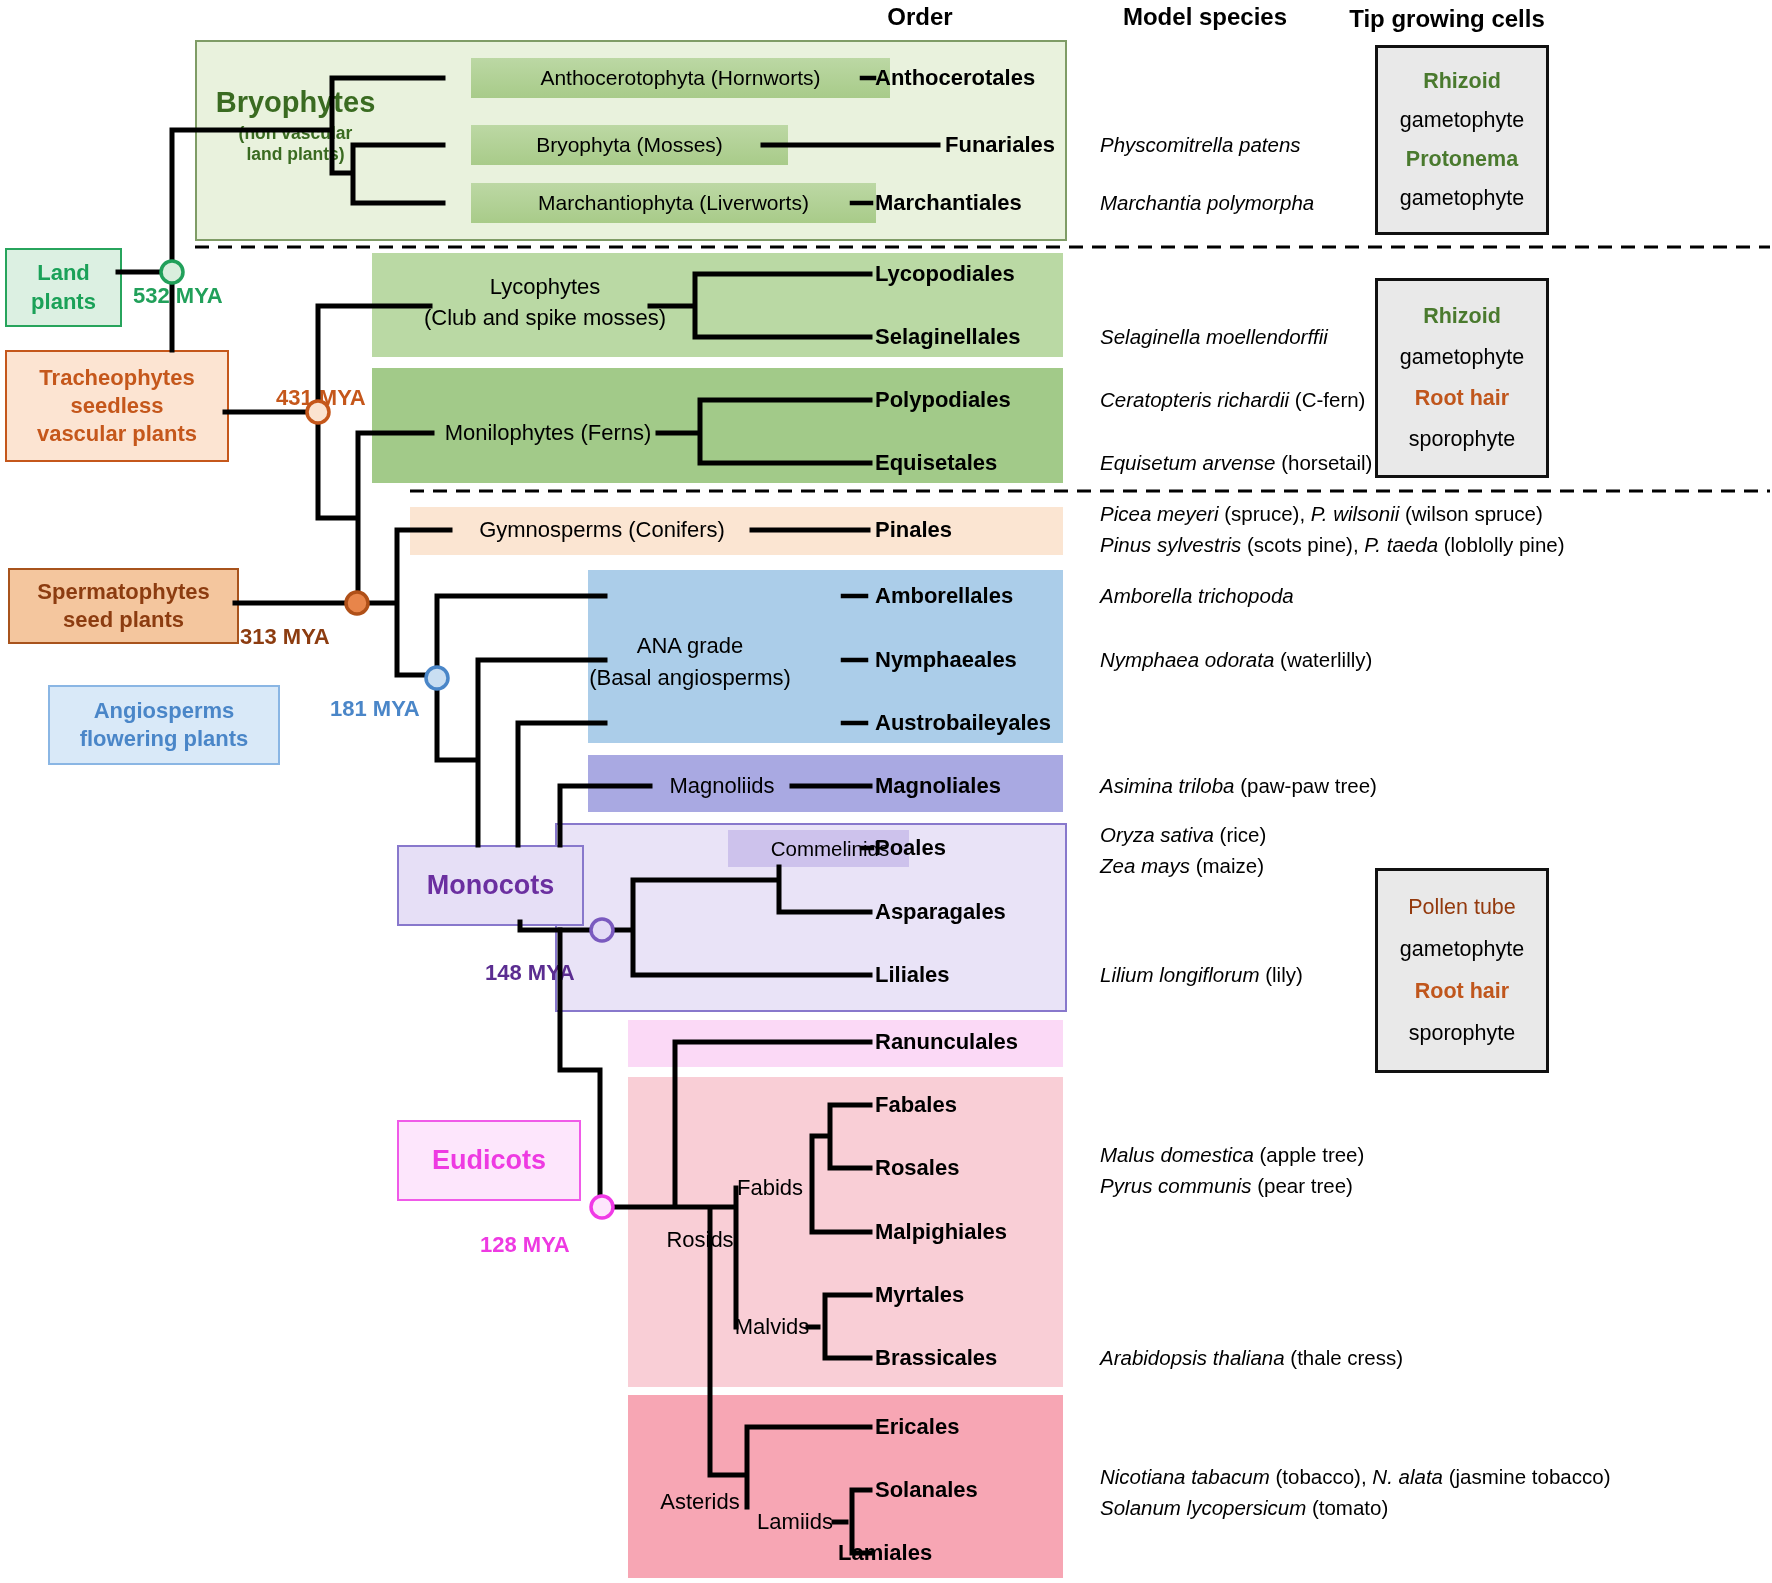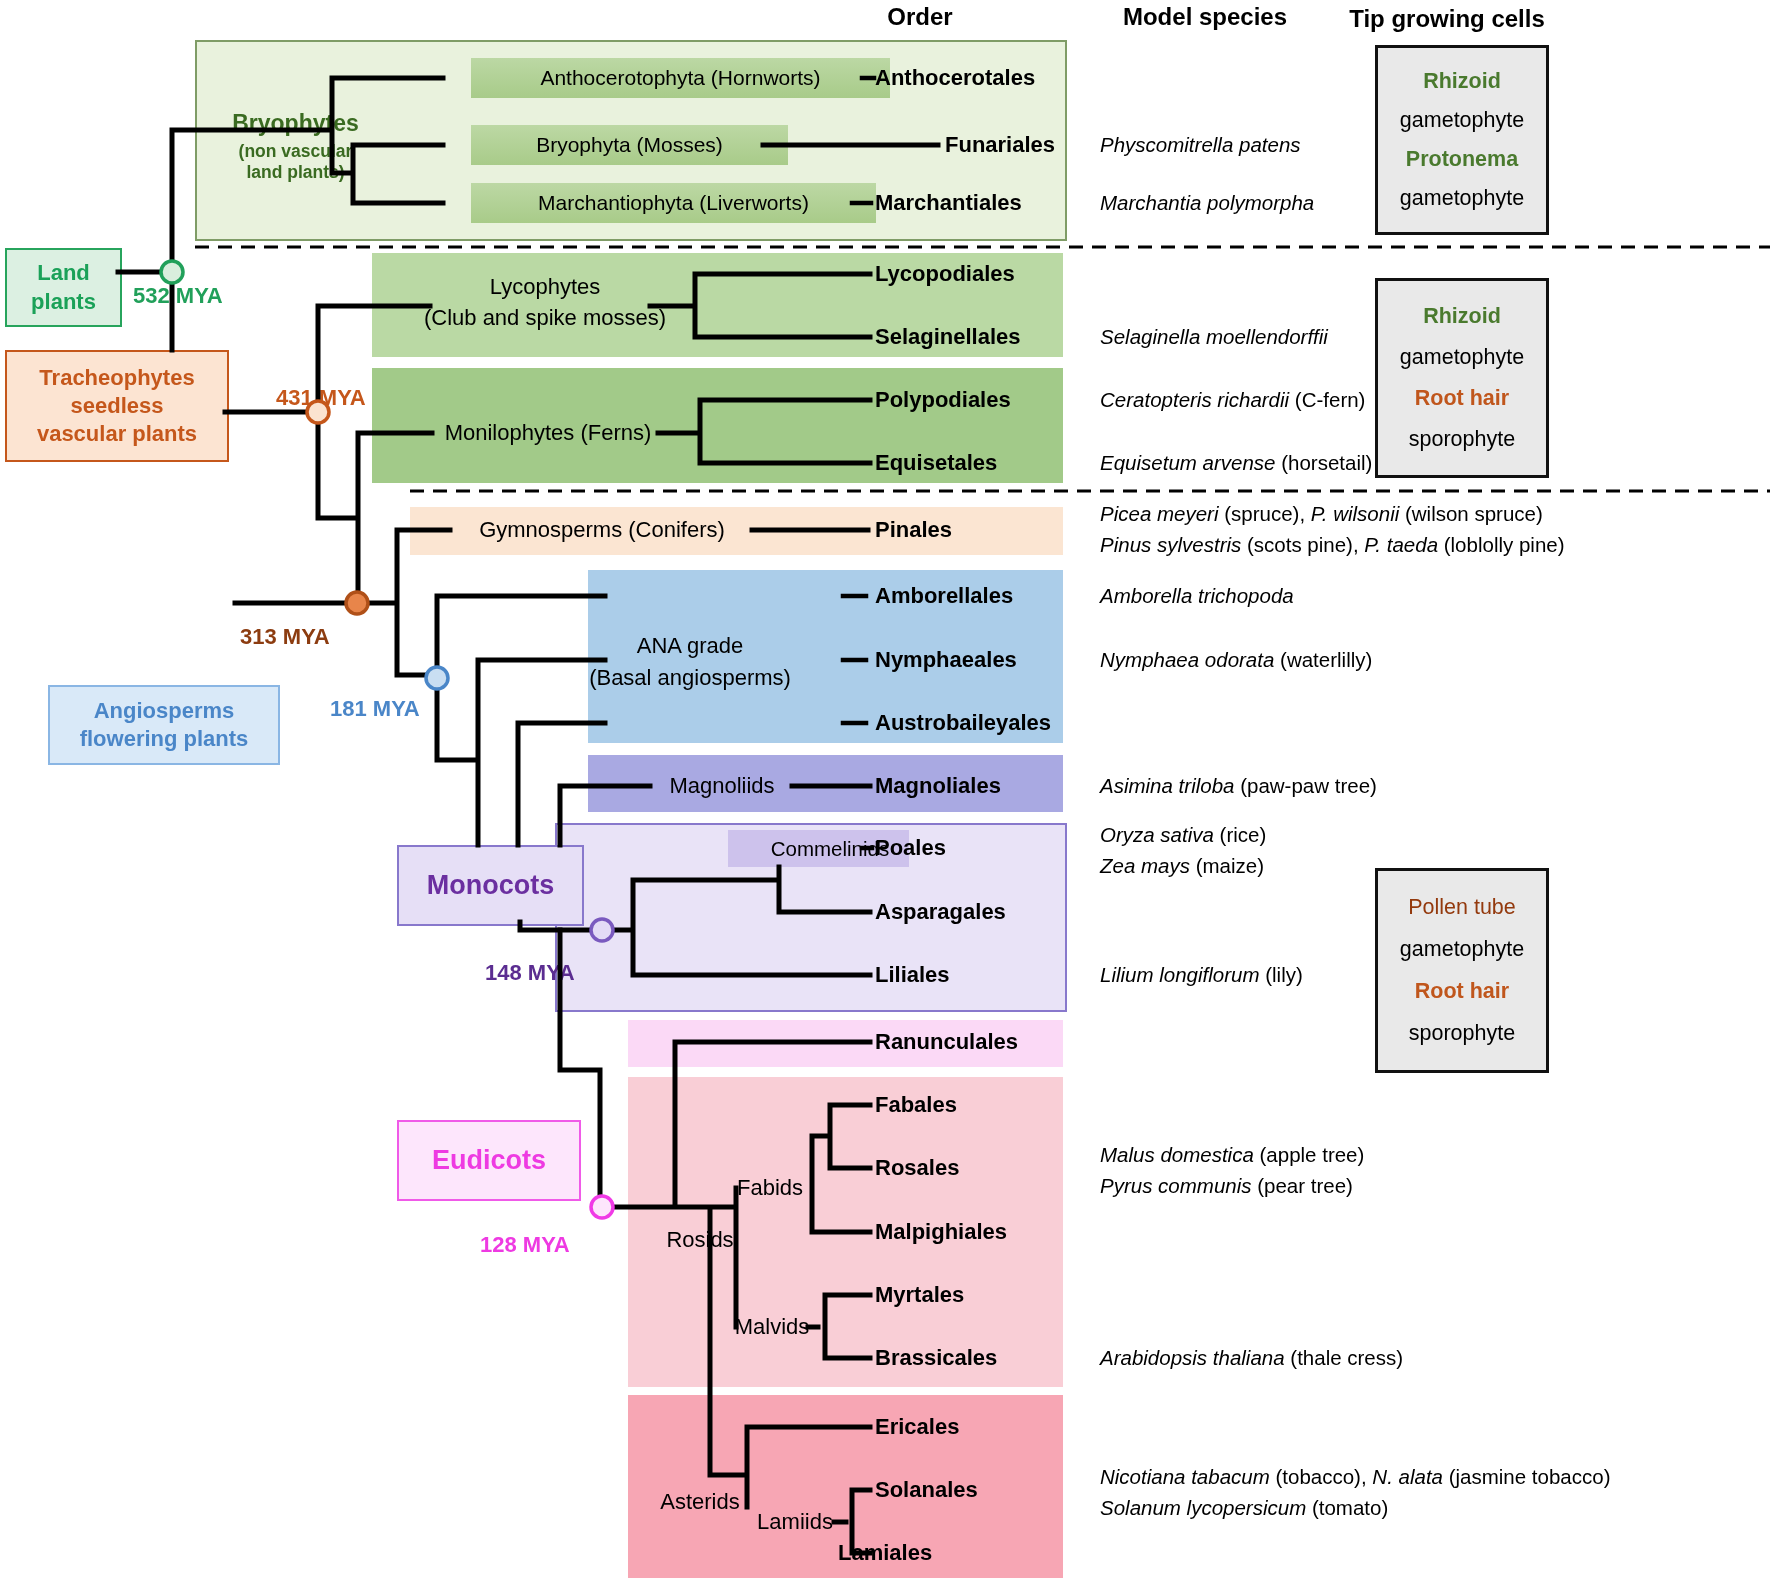--- a/index.html
+++ b/index.html
@@ -45,21 +45,21 @@
     <span>Anthocerotophyta (Hornworts)</span>
     </div>
   <div class="inner-box" style="left:443px;top:125px;width:317px;height:40px;background:linear-gradient(#bcd8a4,#a8cb89);">
     <span>Bryophyta (Mosses)</span>
     </div>
   <div class="inner-box" style="left:443px;top:183px;width:405px;height:40px;background:linear-gradient(#bcd8a4,#a8cb89);">
     <span>Marchantiophyta (Liverworts)</span>
     </div>
 
   <div class="abs" style="left:213px;top:86px;width:165px;text-align:center;color:#3a6b21;">
-    <div style="font-weight:bold;font-size:23px;margin-top:24px;">Bryophytes</div>
+    <div style="font-weight:bold;font-size:29px;">Bryophytes</div>
     <div style="font-weight:bold;font-size:17.5px;margin-top:4px;">(non vascular</div>
     <div style="font-weight:bold;font-size:17.5px;">land plants)</div>
   </div>
 
   <div class="band" style="left:372px;top:253px;width:691px;height:104px;background:#bad9a4;"></div>
   <div class="midlbl" style="left:545px;top:287px;">Lycophytes</div>
   <div class="midlbl" style="left:545px;top:318px;">(Club and spike mosses)</div>
 
   <div class="band" style="left:372px;top:368px;width:691px;height:115px;background:#a2ca89;"></div>
   <div class="midlbl" style="left:548px;top:433px;">Monilophytes (Ferns)</div>
@@ -91,20 +91,24 @@
   <div class="midlbl" style="left:795px;top:1522px;">Lamiids</div>
 
   <div class="cladebox" style="left:5px;top:248px;width:113px;height:75px;background:#dcf0e2;border:2.5px solid #27a45c;color:#1ba158;">
     <div>Land</div>
     <div>plants</div>
   </div>
   <div class="cladebox" style="left:5px;top:350px;width:220px;height:108px;background:#fce4d2;border:2.5px solid #c5571b;color:#c5571b;">
     <div>Tracheophytes</div>
     <div>seedless</div>
     <div>vascular plants</div>
+  </div>
+  <div class="cladebox" style="left:8px;top:568px;width:227px;height:72px;background:#f4c69e;border:2.5px solid #a8531c;color:#8c3c10;">
+    <div>Spermatophytes</div>
+    <div>seed plants</div>
   </div>
   <div class="cladebox" style="left:48px;top:685px;width:228px;height:76px;background:#d9e9f8;border:2.5px solid #8ab6e4;color:#4a86c8;">
     <div>Angiosperms</div>
     <div>flowering plants</div>
   </div>
   <div class="cladebox" style="left:397px;top:845px;width:183px;height:77px;background:#e6dff6;border:2.5px solid #8878cc;color:#6b2fa0;font-size:27px;">
     <div>Monocots</div>
   </div>
   <div class="cladebox" style="left:397px;top:1120px;width:180px;height:77px;background:#fde6fc;border:2.5px solid #f05ae8;color:#ee3ae2;font-size:27px;">
     <div>Eudicots</div>

